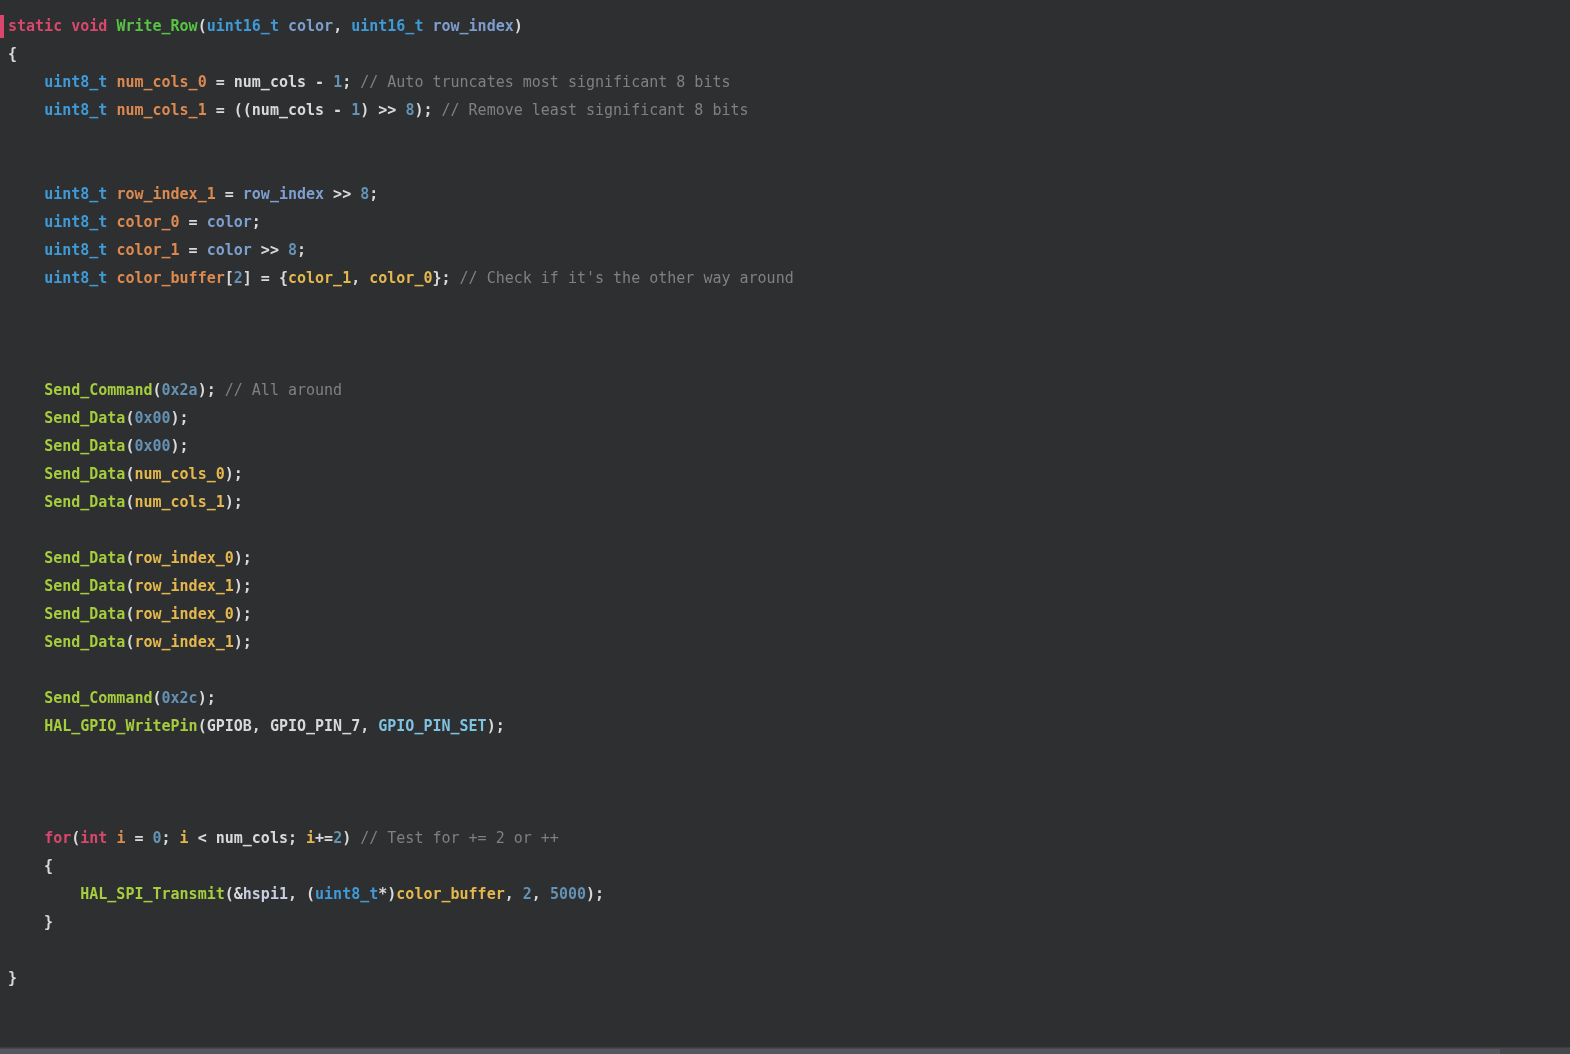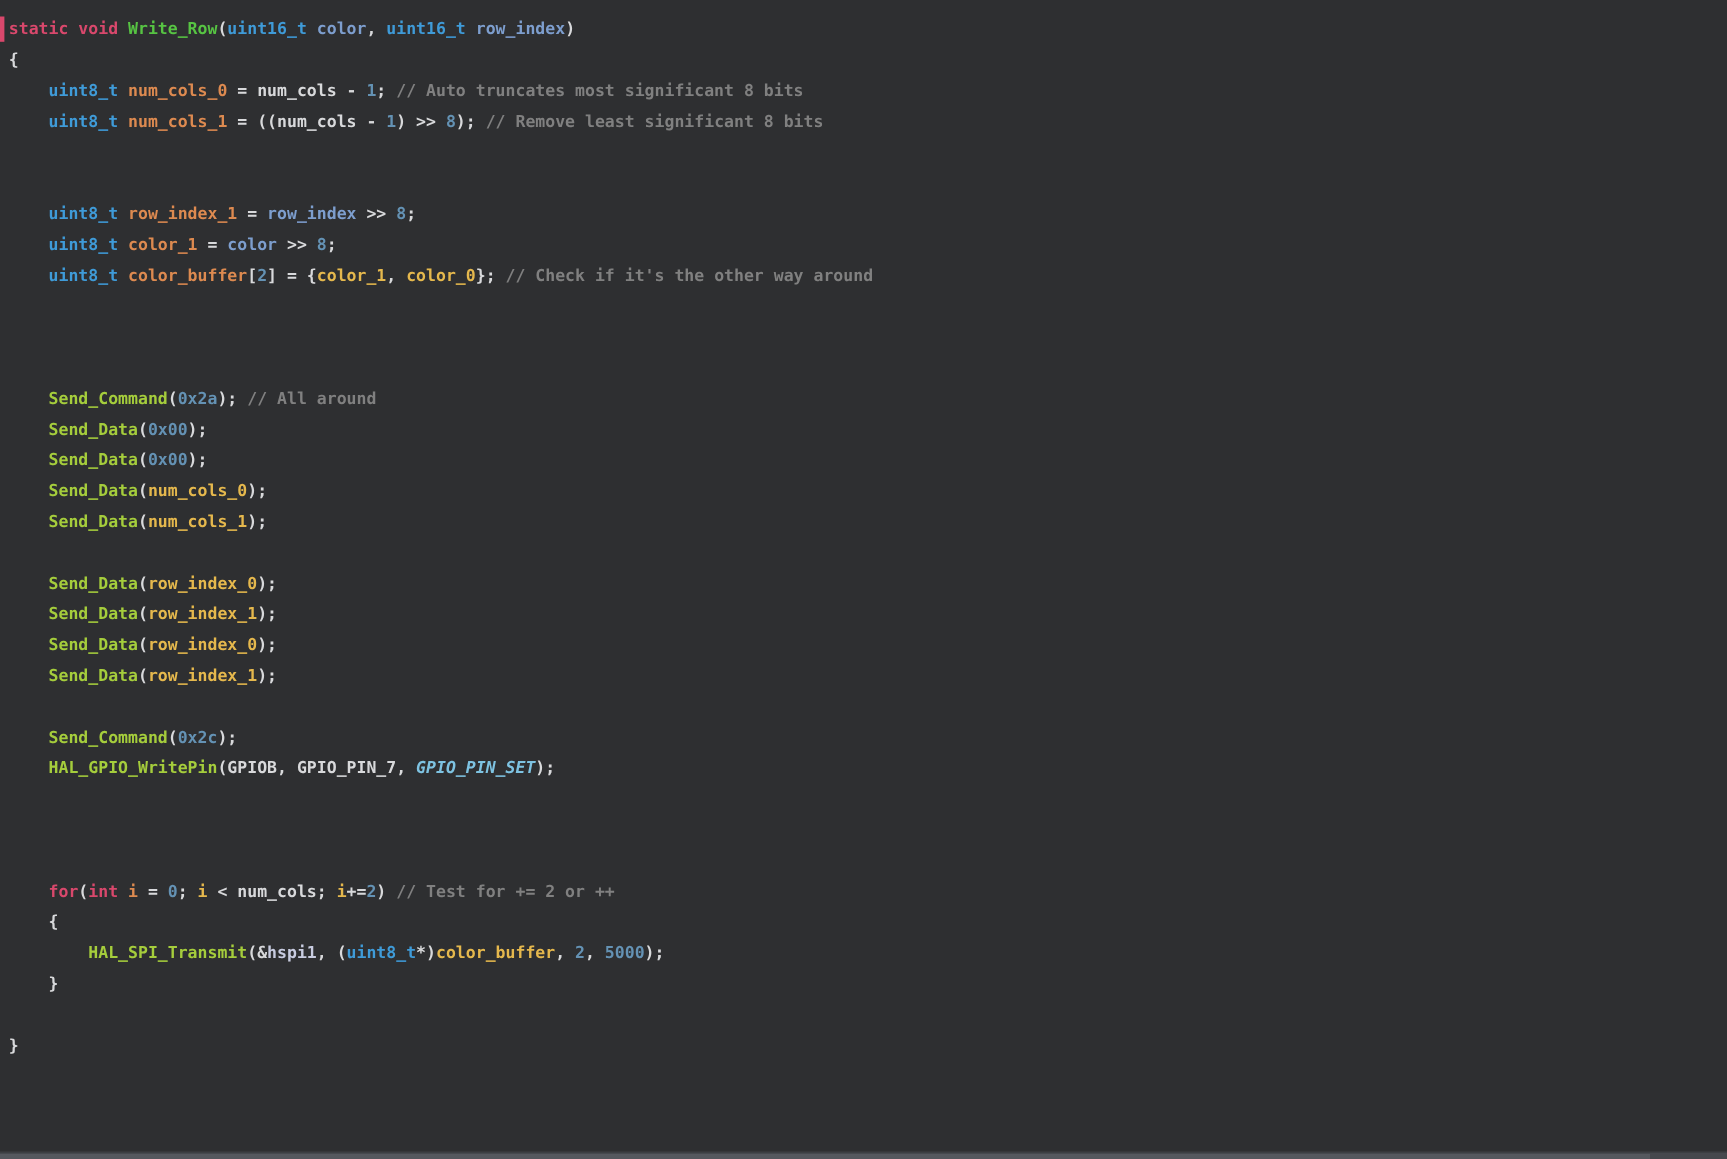--- a/index.html
+++ b/index.html
@@ -25,22 +25,22 @@
   .tok{display:inline;}
   .tok-default{color:var(--default,#d8d9db);}
   .tok-keyword{color:var(--keyword,#d9486c);}
   .tok-function_def{color:var(--function-def,#57c443);}
   .tok-function_call{color:var(--function-call,#a5cd3c);}
   .tok-type{color:var(--type,#3f9bd8);}
   .tok-parameter{color:var(--parameter,#7d9ece);}
   .tok-declaration{color:var(--declaration,#dd8a50);}
   .tok-variable{color:var(--variable,#e5b84d);}
   .tok-number{color:var(--number,#6492b4);}
-  .tok-comment{color:var(--comment,#808080);font-weight:700;}
-  .tok-constant{color:var(--constant,#7ec3e2);font-style:italic;}
+  .tok-comment{color:var(--comment,#808080);font-weight:400;}
+  .tok-constant{color:var(--constant,#7ec3e2);}
   .tok-global{color:var(--global,#c8cce0);margin-top:19px;}
   #clipped-glyph{
     position:absolute;left:0;top:15px;width:4px;height:23px;
     background:var(--keyword,#d9486c);
   }
   #hscrollbar{
     position:absolute;left:0;right:0;bottom:0;height:7px;
     background:var(--scrollbar-track,#46484d);
     border-top:1px solid #3b3d41;
     box-sizing:border-box;
@@ -54,20 +54,21 @@
 <body>
 
 <div id="code-editor">
     <div class="code-line"><span class="tok tok-keyword">static</span><span class="tok tok-default"> </span><span class="tok tok-keyword">void</span><span class="tok tok-default"> </span><span class="tok tok-function_def">Write_Row</span><span class="tok tok-default">(</span><span class="tok tok-type">uint16_t</span><span class="tok tok-default"> </span><span class="tok tok-parameter">color</span><span class="tok tok-default">, </span><span class="tok tok-type">uint16_t</span><span class="tok tok-default"> </span><span class="tok tok-parameter">row_index</span><span class="tok tok-default">)</span></div>
     <div class="code-line"><span class="tok tok-default">{</span></div>
     <div class="code-line"><span class="tok tok-default">    </span><span class="tok tok-type">uint8_t</span><span class="tok tok-default"> </span><span class="tok tok-declaration">num_cols_0</span><span class="tok tok-default"> = num_cols - </span><span class="tok tok-number">1</span><span class="tok tok-default">;</span><span class="tok tok-comment"> // Auto truncates most significant 8 bits</span></div>
     <div class="code-line"><span class="tok tok-default">    </span><span class="tok tok-type">uint8_t</span><span class="tok tok-default"> </span><span class="tok tok-declaration">num_cols_1</span><span class="tok tok-default"> = ((num_cols - </span><span class="tok tok-number">1</span><span class="tok tok-default">) &gt;&gt; </span><span class="tok tok-number">8</span><span class="tok tok-default">);</span><span class="tok tok-comment"> // Remove least significant 8 bits</span></div>
     <div class="code-line">&nbsp;</div>
     <div class="code-line">&nbsp;</div>
     <div class="code-line"><span class="tok tok-default">    </span><span class="tok tok-type">uint8_t</span><span class="tok tok-default"> </span><span class="tok tok-declaration">row_index_1</span><span class="tok tok-default"> = </span><span class="tok tok-parameter">row_index</span><span class="tok tok-default"> &gt;&gt; </span><span class="tok tok-number">8</span><span class="tok tok-default">;</span></div>
+    <div class="code-line"><span class="tok tok-default">    </span><span class="tok tok-type">uint8_t</span><span class="tok tok-default"> </span><span class="tok tok-declaration">color_0</span><span class="tok tok-default"> = </span><span class="tok tok-parameter">color</span><span class="tok tok-default">;</span></div>
     <div class="code-line"><span class="tok tok-default">    </span><span class="tok tok-type">uint8_t</span><span class="tok tok-default"> </span><span class="tok tok-declaration">color_1</span><span class="tok tok-default"> = </span><span class="tok tok-parameter">color</span><span class="tok tok-default"> &gt;&gt; </span><span class="tok tok-number">8</span><span class="tok tok-default">;</span></div>
     <div class="code-line"><span class="tok tok-default">    </span><span class="tok tok-type">uint8_t</span><span class="tok tok-default"> </span><span class="tok tok-declaration">color_buffer</span><span class="tok tok-default">[</span><span class="tok tok-number">2</span><span class="tok tok-default">] = {</span><span class="tok tok-variable">color_1</span><span class="tok tok-default">, </span><span class="tok tok-variable">color_0</span><span class="tok tok-default">};</span><span class="tok tok-comment"> // Check if it's the other way around</span></div>
     <div class="code-line">&nbsp;</div>
     <div class="code-line">&nbsp;</div>
     <div class="code-line">&nbsp;</div>
     <div class="code-line"><span class="tok tok-default">    </span><span class="tok tok-function_call">Send_Command</span><span class="tok tok-default">(</span><span class="tok tok-number">0x2a</span><span class="tok tok-default">);</span><span class="tok tok-comment"> // All around</span></div>
     <div class="code-line"><span class="tok tok-default">    </span><span class="tok tok-function_call">Send_Data</span><span class="tok tok-default">(</span><span class="tok tok-number">0x00</span><span class="tok tok-default">);</span></div>
     <div class="code-line"><span class="tok tok-default">    </span><span class="tok tok-function_call">Send_Data</span><span class="tok tok-default">(</span><span class="tok tok-number">0x00</span><span class="tok tok-default">);</span></div>
     <div class="code-line"><span class="tok tok-default">    </span><span class="tok tok-function_call">Send_Data</span><span class="tok tok-default">(</span><span class="tok tok-variable">num_cols_0</span><span class="tok tok-default">);</span></div>
     <div class="code-line"><span class="tok tok-default">    </span><span class="tok tok-function_call">Send_Data</span><span class="tok tok-default">(</span><span class="tok tok-variable">num_cols_1</span><span class="tok tok-default">);</span></div>

